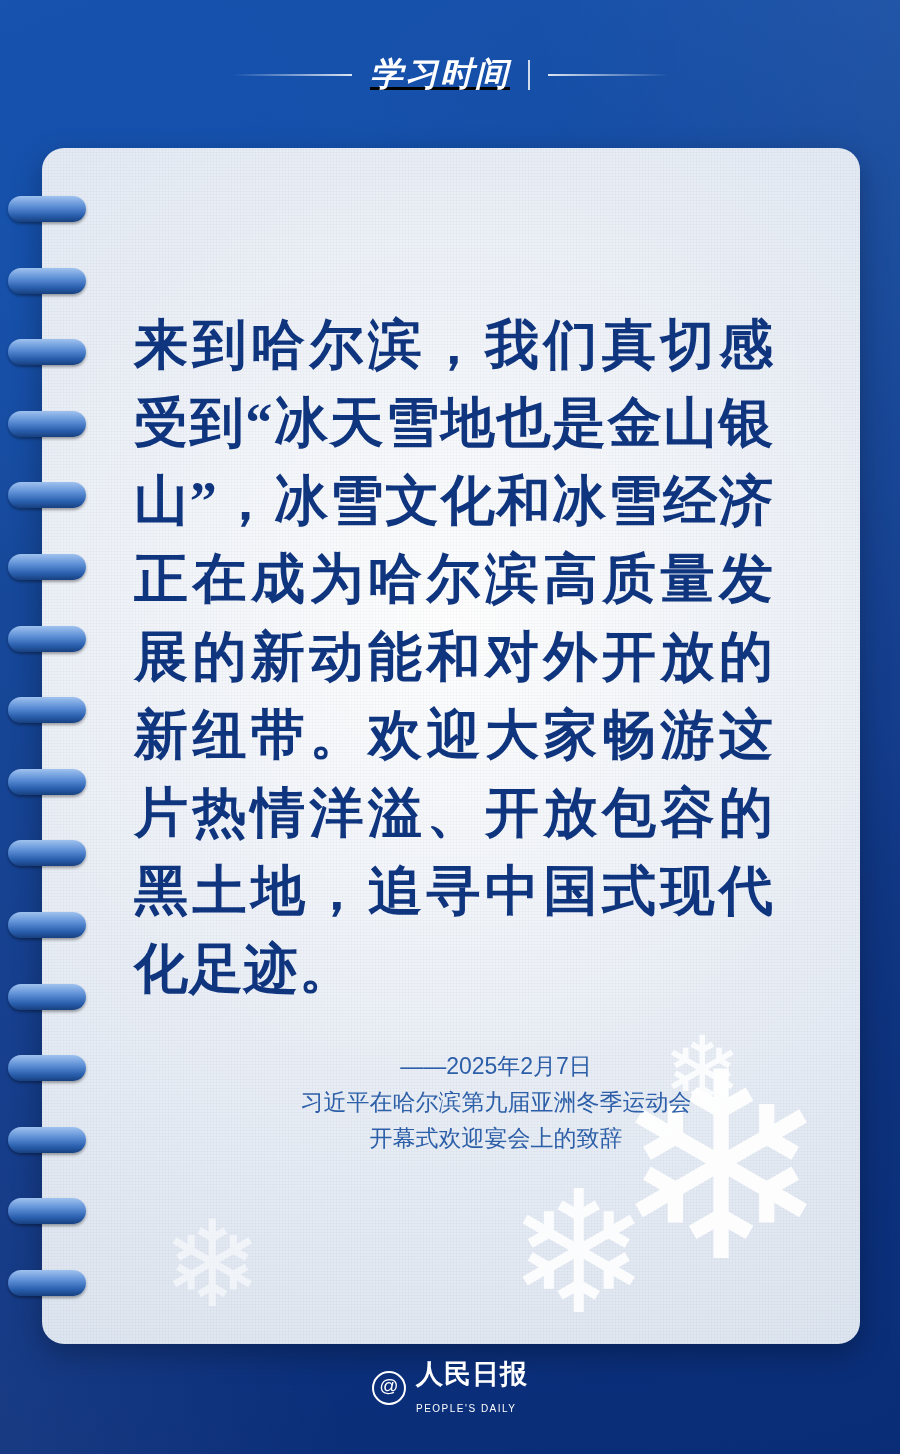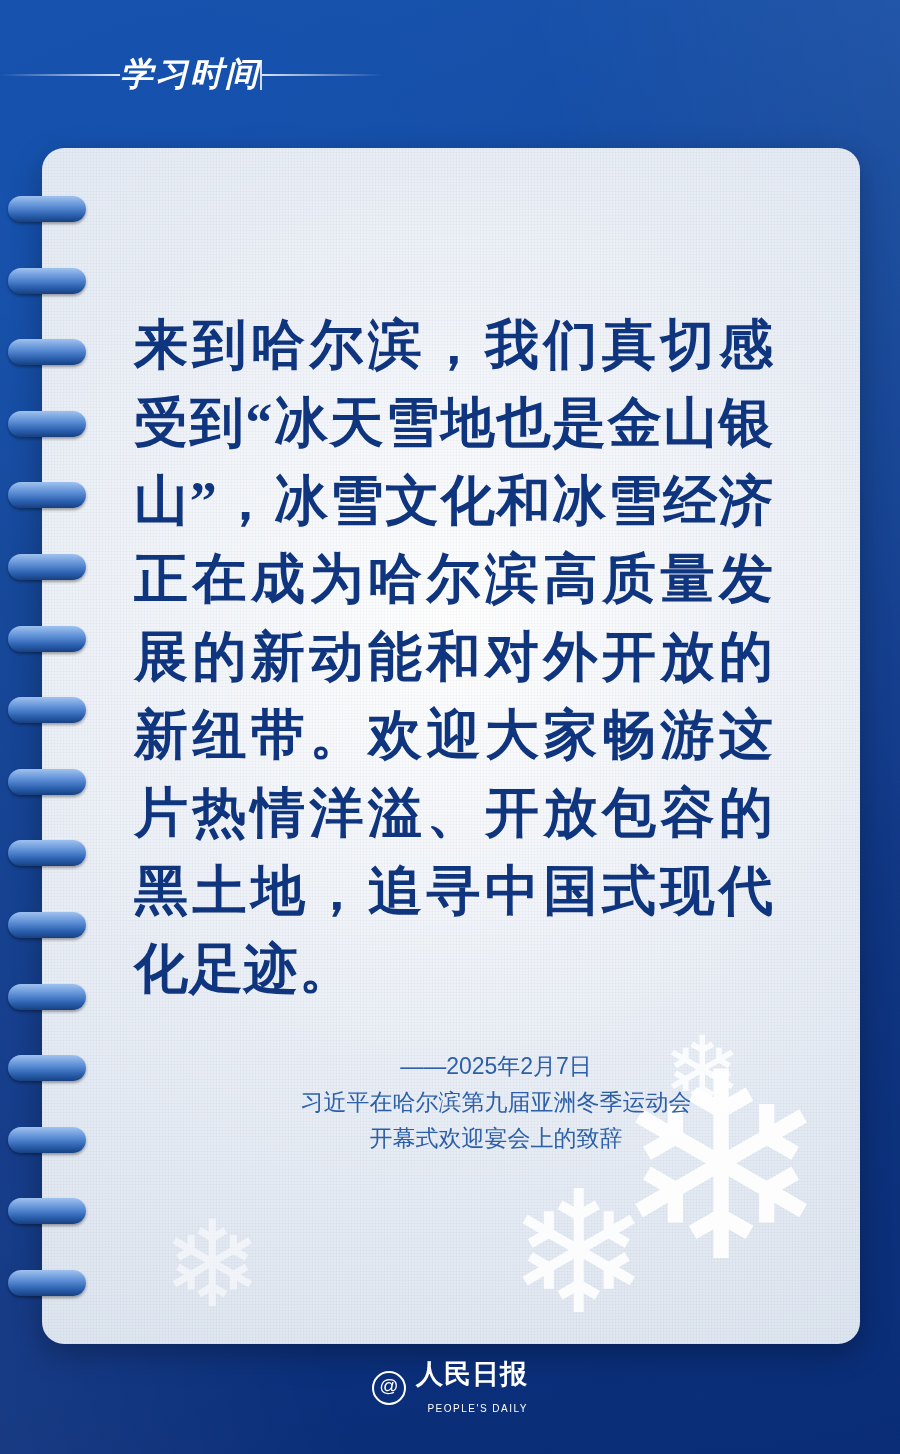--- a/index.html
+++ b/index.html
@@ -33,22 +33,24 @@
   }
 
   
   .header {
     position: absolute;
     top: 52px;
     left: 0;
     right: 0;
     display: flex;
     align-items: center;
-    justify-content: flex-start;
+    justify-content: center;
+    gap: 18px;
     z-index: 5;
+    text-decoration: underline;
   }
   .rule {
     width: 120px;
     height: 2px;
     background: linear-gradient(90deg, rgba(255,255,255,0) 0%, rgba(255,255,255,0.85) 100%);
   }
   .rule.right {
     background: linear-gradient(270deg, rgba(255,255,255,0) 0%, rgba(255,255,255,0.85) 100%);
   }
   .brand {
@@ -175,21 +177,21 @@
     border-radius: 50%;
     color: #ffffff;
     font-size: 19px;
     line-height: 26px;
     text-align: center;
     font-family: "Liberation Sans", sans-serif;
   }
   .logo-text-wrap {
     display: flex;
     flex-direction: column;
-    align-items: flex-end;
+    align-items: flex-start;
     line-height: 1;
   }
   .logo-cn {
     color: #ffffff;
     font-family: "Liberation Serif", serif;
     font-size: 27px;
     font-weight: 700;
     letter-spacing: 1px;
   }
   .logo-en {

